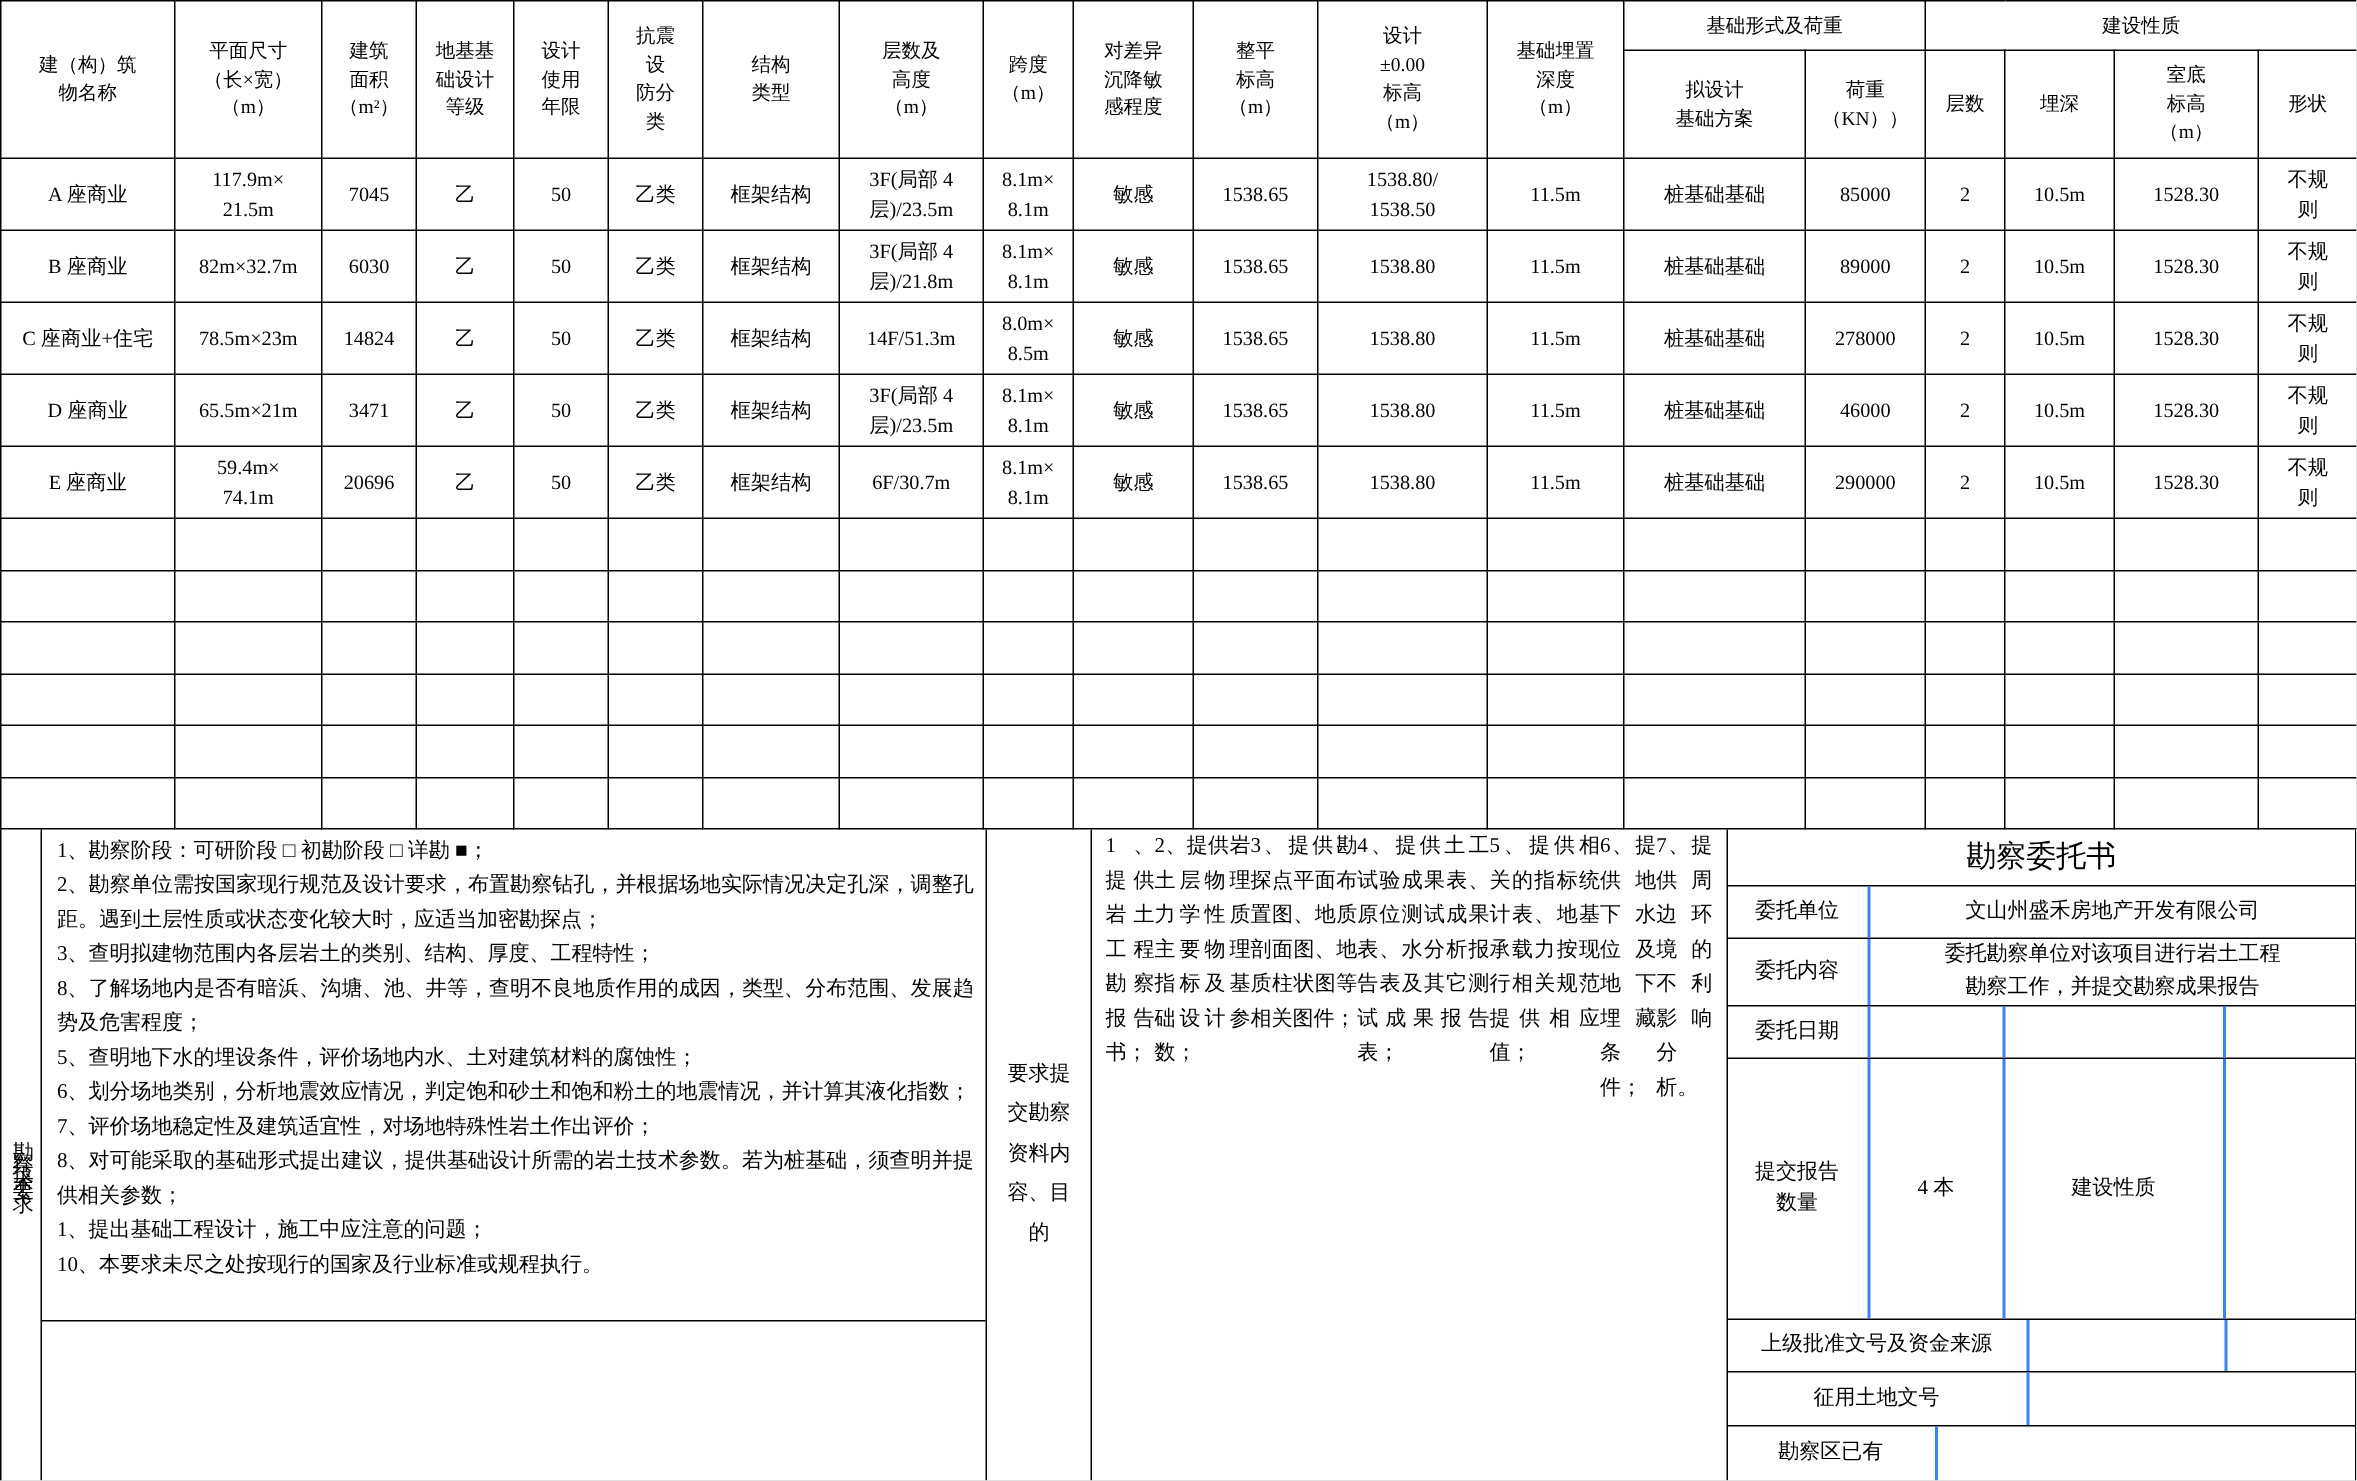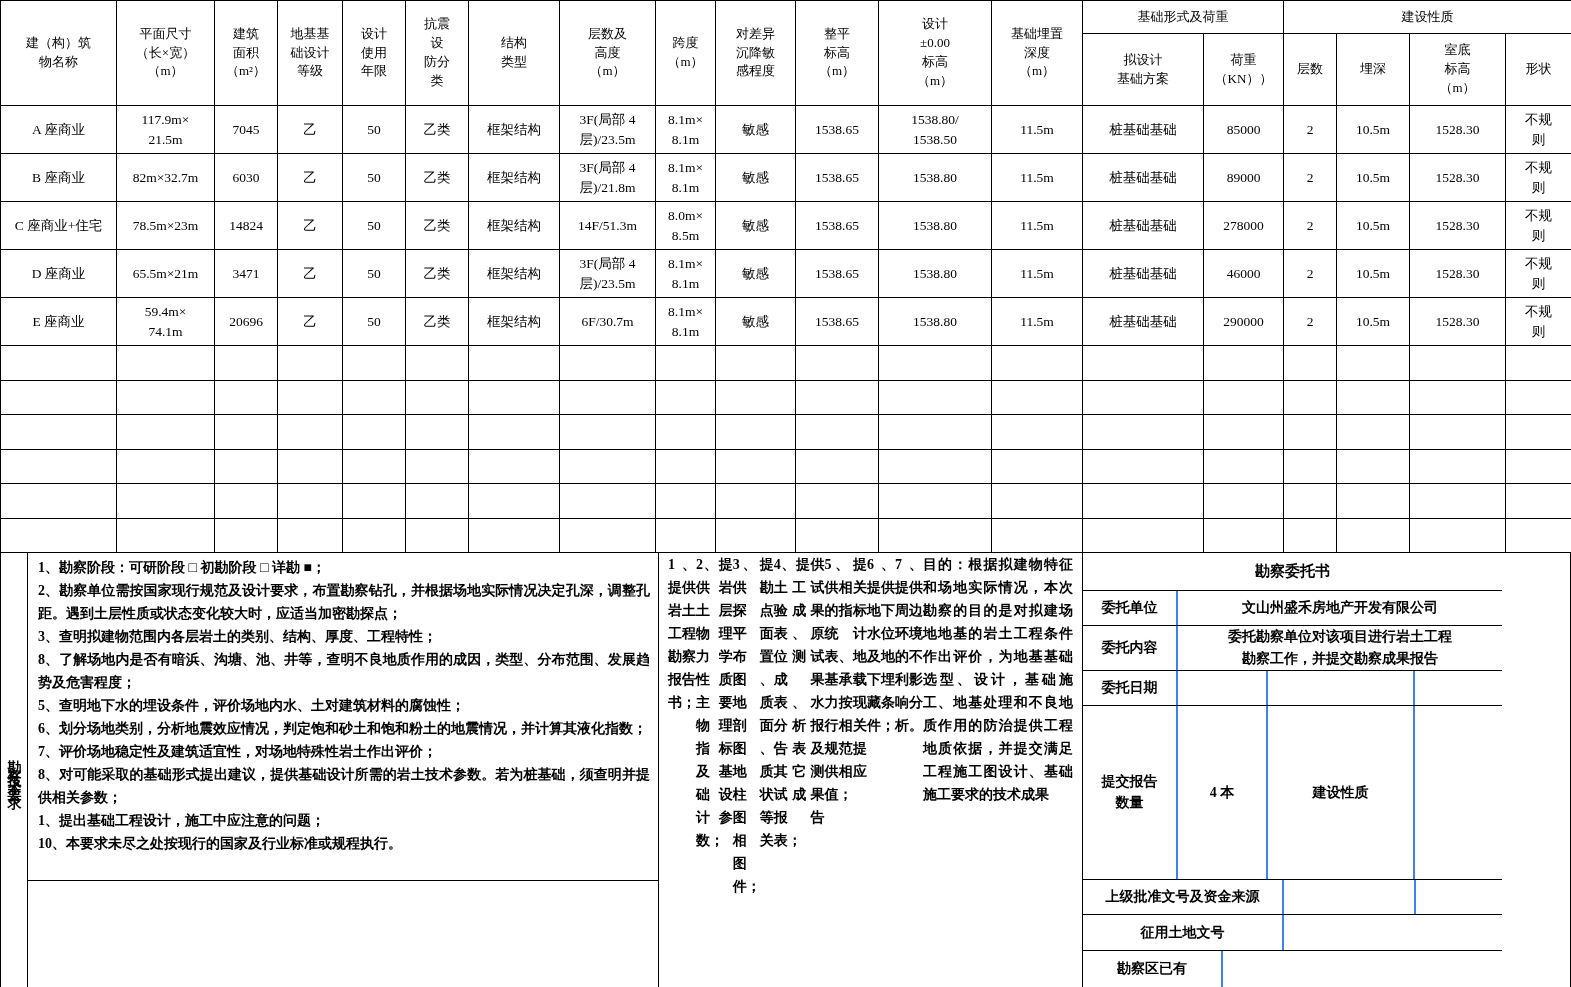--- a/index.html
+++ b/index.html
@@ -11,21 +11,21 @@
   table.main th,table.main td{
     border:1px solid #000;font-weight:normal;text-align:center;
     vertical-align:middle;white-space:pre-line;font-size:13px;
     line-height:1.45;padding:0 2px;overflow:hidden;}
   tr.h1{height:33px;} tr.h2{height:72px;}
   tr.data-row{height:48px;} tr.empty-row{height:34.5px;}
   tr.data-row td{font-size:13.5px;}
 
   
   .bottom{display:flex;width:1571px;height:435px;box-sizing:border-box;
-    border:1px solid #000;border-top:none;font-weight:bold;}
+    border:1px solid #000;border-top:none;}
   .vlabel{width:27px;box-sizing:border-box;border-right:1px solid #000;
     display:flex;align-items:center;justify-content:center;}
   .vlabel span{writing-mode:vertical-rl;text-orientation:upright;
     font-size:14px;letter-spacing:7px;}
   .content-left{width:631px;box-sizing:border-box;border-right:1px solid #000;
     display:flex;flex-direction:column;}
   .cl-top{height:328px;box-sizing:border-box;border-bottom:1px solid #000;
     padding:3px 8px 0 10px;font-size:14px;line-height:23px;text-align:justify;}
   .cl-bottom{flex:1;}
   .mid-label{width:70px;box-sizing:border-box;border-right:1px solid #000;
@@ -34,21 +34,21 @@
   .content-mid{width:424px;box-sizing:border-box;border-right:1px solid #000;
     display:flex;justify-content:center;
     padding:0 9px;font-size:14px;line-height:23px;text-align:justify;}
   .commission{width:419px;display:flex;flex-direction:column;font-size:14px;}
   .c-row{display:flex;box-sizing:border-box;border-bottom:1px solid #000;}
   .c-row:last-child{border-bottom:none;}
   .c-cell{box-sizing:border-box;border-right:2px solid #3b82f6;display:flex;
     align-items:center;justify-content:center;text-align:center;
     white-space:pre-line;line-height:1.55;}
   .c-cell:last-child{border-right:none;}
-  .c-title{font-size:15px;}
+  .c-title{font-size:20px;}
   .grow{flex:1;}
 </style>
 </head>
 <body>
 
 <div class="sheet">
 
   <table class="main">
     <colgroup>
       <col style="width:116px">
@@ -393,30 +393,32 @@
         <div>5、查明地下水的埋设条件，评价场地内水、土对建筑材料的腐蚀性；</div>
         <div>6、划分场地类别，分析地震效应情况，判定饱和砂土和饱和粉土的地震情况，并计算其液化指数；</div>
         <div>7、评价场地稳定性及建筑适宜性，对场地特殊性岩土作出评价；</div>
         <div>8、对可能采取的基础形式提出建议，提供基础设计所需的岩土技术参数。若为桩基础，须查明并提供相关参数；</div>
         <div>1、提出基础工程设计，施工中应注意的问题；</div>
         <div>10、本要求未尽之处按现行的国家及行业标准或规程执行。</div>
       </div>
       <div class="cl-bottom"></div>
     </div>
 
+    <div class="mid-label">
+      <span>要求提交勘察资料内容、目的</span>
+    </div>
 
     <div class="content-mid">
       <div>1、提供岩土工程勘察报告书；</div>
       <div>2、提供岩土层物理力学性质主要物理指标及基础设计参数；</div>
       <div>3、提供勘探点平面布置图、地质剖面图、地质柱状图等相关图件；</div>
       <div>4、提供土工试验成果表、原位测试成果表、水分析报告表及其它测试成果报告表；</div>
       <div>5、提供相关的指标统计表、地基承载力按现行相关规范提供相应值；</div>
       <div>6、提供地下水位及地下埋藏条件；</div>
       <div>7、提供周边环境的不利影响分析。</div>
-      <div>目的：根据拟建物特征和场地实际情况，本次勘察的目的是对拟建场地地基的岩土工程条件作出评价，为地基基础选型、设计，基础施工、地基处理和不良地质作用的防治提供工程地质依据，并提交满足工程施工图设计、基础施工要求的技术成果</div>
     </div>
 
     <div class="commission">
       <div class="c-row" style="height:38px">
         <div class="c-cell c-title grow">勘察委托书</div>
       </div>
       <div class="c-row" style="height:35px">
         <div class="c-cell" style="width:95px">委托单位</div>
         <div class="c-cell grow">文山州盛禾房地产开发有限公司</div>
       </div>

